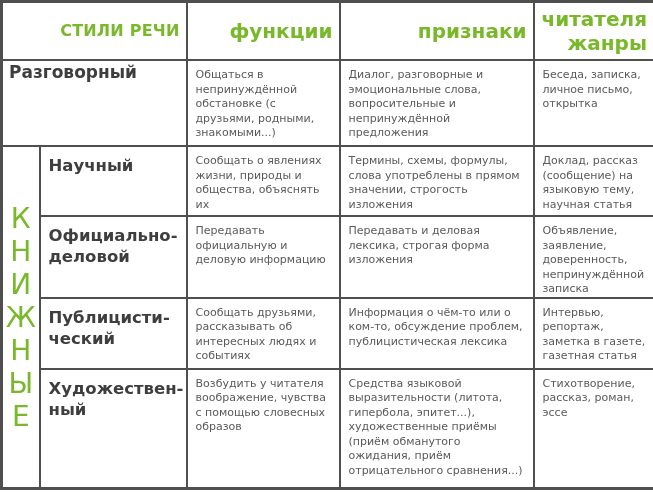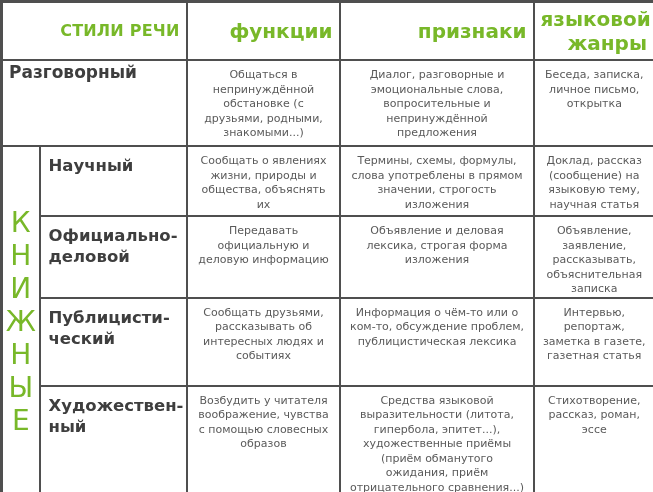--- a/index.html
+++ b/index.html
@@ -50,21 +50,21 @@
     text-align: left;
     font-size: 17px;
     padding: 0 6px 4px 6px;
   }
   td.body-cell {
     color: #5a5a5a;
     font-size: 11px;
     line-height: 14.5px;
     vertical-align: top;
     padding: 7px 7px 0 8px;
-    text-align: center;
+    text-align: left;
     margin-left: 26px;
   }
   td.group-cell {
     vertical-align: middle;
     text-align: center;
     padding: 0;
   }
   .vertical-letters {
     display: flex;
     flex-direction: column;
@@ -89,21 +89,21 @@
       <col style="width:153px">
       <col style="width:194px">
       <col style="width:121px">
     </colgroup>
 
     <tbody>
         <tr style="height:57px">
       <th class="hdr hdr-styles" colspan="2">СТИЛИ РЕЧИ</th>
       <th class="hdr hdr-col">функции</th>
       <th class="hdr hdr-col">признаки</th>
-      <th class="hdr hdr-col">языковой жанры</th>
+      <th class="hdr hdr-col">читателя жанры</th>
     </tr>
 
     <tr style="height:86px">
       <td class="style-cell first" colspan="2">Разговорный</td>
       <td class="body-cell">Общаться в непринуждённой обстановке (с друзьями, родными, знакомыми...)</td>
       <td class="body-cell">Диалог, разговорные и эмоциональные слова, вопросительные и непринуждённой предложения</td>
       <td class="body-cell">Беседа, записка, личное письмо, открытка</td>
     </tr>
 
     <tr style="height:70px">
@@ -120,25 +120,25 @@
       </td>
       <td class="style-cell">Научный</td>
       <td class="body-cell">Сообщать о явлениях жизни, природы и общества, объяснять их</td>
       <td class="body-cell">Термины, схемы, формулы, слова употреблены в прямом значении, строгость изложения</td>
       <td class="body-cell">Доклад, рассказ (сообщение) на языковую тему, научная статья</td>
     </tr>
 
     <tr style="height:68px">
       <td class="style-cell">Официально-деловой</td>
       <td class="body-cell">Передавать официальную и деловую информацию</td>
-      <td class="body-cell">Объявление и деловая лексика, строгая форма изложения</td>
-      <td class="body-cell">Объявление, заявление, рассказывать, объяснительная записка</td>
+      <td class="body-cell">Передавать и деловая лексика, строгая форма изложения</td>
+      <td class="body-cell">Объявление, заявление, доверенность, непринуждённой записка</td>
     </tr>
 
-    <tr style="height:88px">
+    <tr style="height:71px">
       <td class="style-cell">Публицисти-ческий</td>
       <td class="body-cell">Сообщать друзьями, рассказывать об интересных людях и событиях</td>
       <td class="body-cell">Информация о чём-то или о ком-то, обсуждение проблем, публицистическая лексика</td>
       <td class="body-cell">Интервью, репортаж, заметка в газете, газетная статья</td>
     </tr>
 
     <tr>
       <td class="style-cell">Художествен-ный</td>
       <td class="body-cell">Возбудить у читателя воображение, чувства с помощью словесных образов</td>
       <td class="body-cell">Средства языковой выразительности (литота, гипербола, эпитет...), художественные приёмы (приём обманутого ожидания, приём отрицательного сравнения...)</td>

